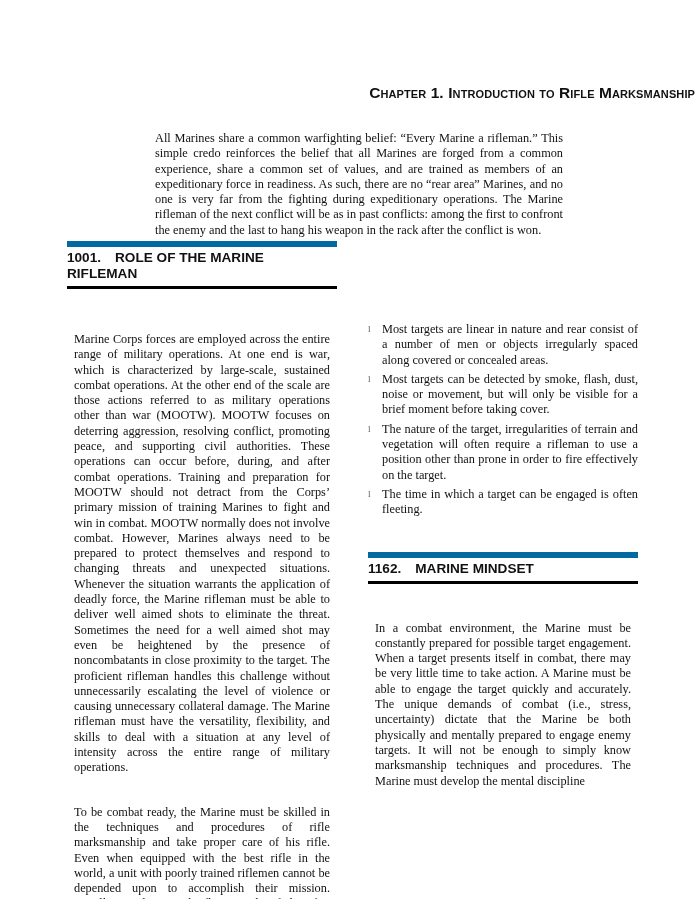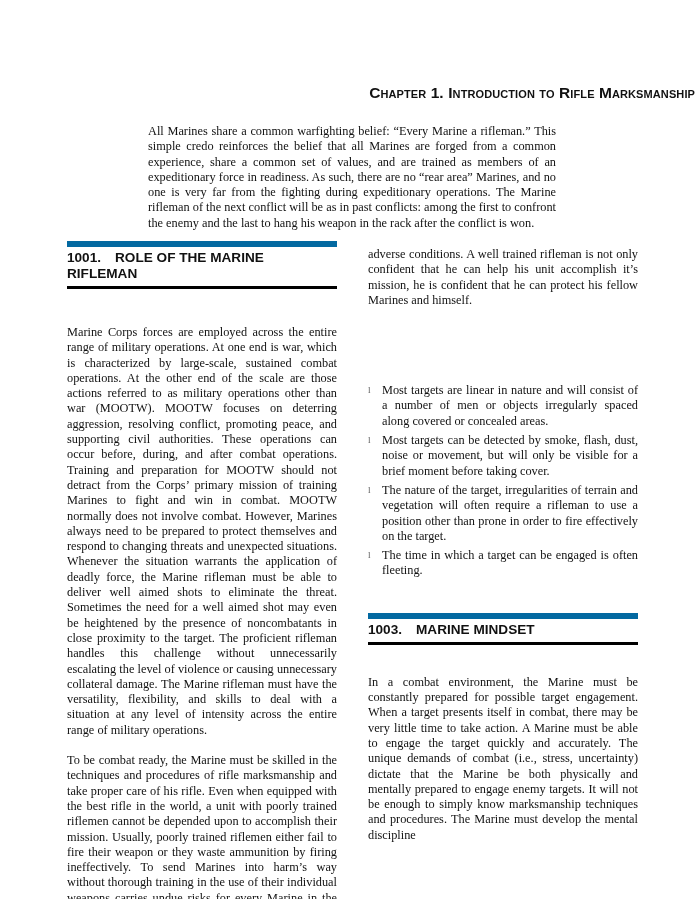--- a/index.html
+++ b/index.html
@@ -15,21 +15,21 @@
   }
   .col { position: absolute; top: 241px; width: 270px; font-size: 12.3px; line-height: 15.3px; }
   .col-left { left: 67px; }
   .col-right { left: 368px; }
   .sec-head {
     border-top: 6px solid #0369a1; border-bottom: 3px solid #000;
     font-family: "Liberation Sans", sans-serif; font-weight: bold; font-size: 13.6px; line-height: 16px;
     padding: 3px 0 4px 0; margin: 0;
   }
   .sec-head .num { margin-right: 14px; }
-  p { margin: 0; text-align: justify; }
+  p { margin: 7px; text-align: justify; }
   .gap-after-head { height: 36px; }
   .para-gap { height: 15px; }
   ul.bullets { list-style: none; margin: 0; padding: 0; }
   ul.bullets li { position: relative; padding-left: 14px; text-align: justify; margin-bottom: 4px; }
   ul.bullets li .mark { position: absolute; left: 0; top: 0; font-size: 9px; color: #555; }
 </style>
 </head>
 <body>
 
 <div class="chapter-title">Chapter 1. Introduction to Rifle Marksmanship</div>
@@ -39,29 +39,28 @@
   <h2 class="sec-head">
     <span class="num">1001.</span><span>ROLE OF THE MARINE RIFLEMAN</span>
   </h2>
   <div class="gap-after-head"></div>
   <p>Marine Corps forces are employed across the entire range of military operations. At one end is war, which is characterized by large-scale, sustained combat operations. At the other end of the scale are those actions referred to as military operations other than war (MOOTW). MOOTW focuses on deterring aggression, resolving conflict, promoting peace, and supporting civil authorities. These operations can occur before, during, and after combat operations. Training and preparation for MOOTW should not detract from the Corps’ primary mission of training Marines to fight and win in combat. MOOTW normally does not involve combat. However, Marines always need to be prepared to protect themselves and respond to changing threats and unexpected situations. Whenever the situation warrants the application of deadly force, the Marine rifleman must be able to deliver well aimed shots to eliminate the threat. Sometimes the need for a well aimed shot may even be heightened by the presence of noncombatants in close proximity to the target. The proficient rifleman handles this challenge without unnecessarily escalating the level of violence or causing unnecessary collateral damage. The Marine rifleman must have the versatility, flexibility, and skills to deal with a situation at any level of intensity across the entire range of military operations.</p>
   <div class="para-gap"></div>
   <p>To be combat ready, the Marine must be skilled in the techniques and procedures of rifle marksmanship and take proper care of his rifle. Even when equipped with the best rifle in the world, a unit with poorly trained riflemen cannot be depended upon to accomplish their mission. Usually, poorly trained riflemen either fail to fire their weapon or they waste ammunition by firing ineffectively. To send Marines into harm’s way without thorough training in the use of their individual weapons carries undue risks for every Marine in the unit. On the other hand, well trained riflemen can deliver accurate fire against the enemy under the most</p>
 </div>
 
 <div class="col col-right" style="top:247px;">
-  <p>adverse conditions. A well trained rifleman is not only confident that he can help his unit accomplish it’s mission, he is confident that he can protect his fellow Marines and himself.</p>
   <div style="height:32px;"></div>
   <div class="gap-after-head" style="height:30px;"></div>
   <div style="height:13px;"></div>
   <ul class="bullets">
-    <li><span class="mark">l</span><span>Most targets are linear in nature and will consist of a number of men or objects irregularly spaced along covered or concealed areas.</span></li>
+    <li><span class="mark">l</span><span>Most targets are linear in nature and rear consist of a number of men or objects irregularly spaced along covered or concealed areas.</span></li>
     <li><span class="mark">l</span><span>Most targets can be detected by smoke, flash, dust, noise or movement, but will only be visible for a brief moment before taking cover.</span></li>
     <li><span class="mark">l</span><span>The nature of the target, irregularities of terrain and vegetation will often require a rifleman to use a position other than prone in order to fire effectively on the target.</span></li>
     <li><span class="mark">l</span><span>The time in which a target can be engaged is often fleeting.</span></li>
   </ul>
   <div style="height:30px;"></div>
   <h2 class="sec-head">
-    <span class="num">1003.</span><span>MARINE MINDSET</span>
+    <span class="num">1162.</span><span>MARINE MINDSET</span>
   </h2>
   <div class="gap-after-head" style="height:30px;"></div>
   <p>In a combat environment, the Marine must be constantly prepared for possible target engagement. When a target presents itself in combat, there may be very little time to take action. A Marine must be able to engage the target quickly and accurately. The unique demands of combat (i.e., stress, uncertainty) dictate that the Marine be both physically and mentally prepared to engage enemy targets. It will not be enough to simply know marksmanship techniques and procedures. The Marine must develop the mental discipline</p>
 </div>
 
 </body></html>

